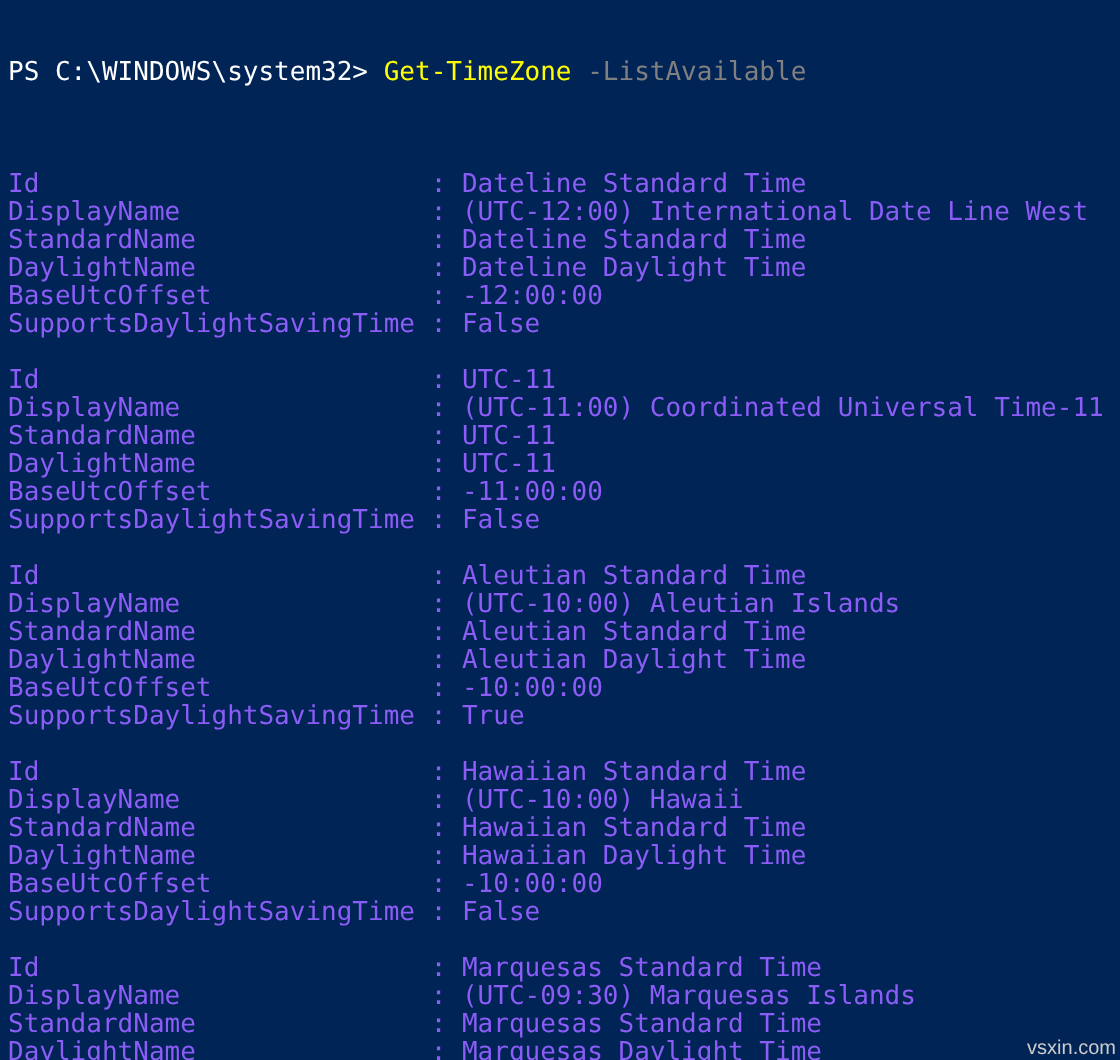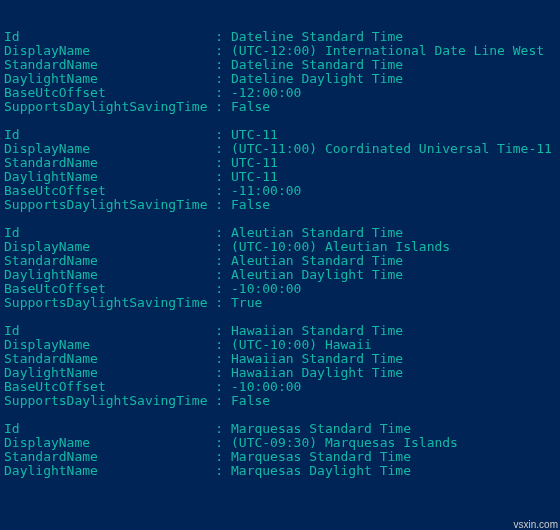--- a/index.html
+++ b/index.html
@@ -32,31 +32,32 @@
     .cmdlet {
       color: #ffff00;
     }
     .param {
       color: #808080;
     }
     .record {
       margin-bottom: 14px;
     }
     .kv-line {
-      color: #14b8a6;
+      color: #8b5cf6;
     }
     .watermark {
       position: absolute;
       bottom: 0px;
       right: 2px;
       font-size: 10px;
       color: #cccccc;
       font-family: Liberation Sans, sans-serif;
     }
   </style>
 </head>
 <body>
 
 <div class="terminal">
+  <div class="prompt-line"><span class="prompt">PS C:\WINDOWS\system32&gt; </span><span class="cmdlet">Get-TimeZone</span><span class="param"> -ListAvailable</span></div>
   <div id="output"><div class="record"><div class="kv-line">Id                         : Dateline Standard Time</div><div class="kv-line">DisplayName                : (UTC-12:00) International Date Line West</div><div class="kv-line">StandardName               : Dateline Standard Time</div><div class="kv-line">DaylightName               : Dateline Daylight Time</div><div class="kv-line">BaseUtcOffset              : -12:00:00</div><div class="kv-line">SupportsDaylightSavingTime : False</div></div><div class="record"><div class="kv-line">Id                         : UTC-11</div><div class="kv-line">DisplayName                : (UTC-11:00) Coordinated Universal Time-11</div><div class="kv-line">StandardName               : UTC-11</div><div class="kv-line">DaylightName               : UTC-11</div><div class="kv-line">BaseUtcOffset              : -11:00:00</div><div class="kv-line">SupportsDaylightSavingTime : False</div></div><div class="record"><div class="kv-line">Id                         : Aleutian Standard Time</div><div class="kv-line">DisplayName                : (UTC-10:00) Aleutian Islands</div><div class="kv-line">StandardName               : Aleutian Standard Time</div><div class="kv-line">DaylightName               : Aleutian Daylight Time</div><div class="kv-line">BaseUtcOffset              : -10:00:00</div><div class="kv-line">SupportsDaylightSavingTime : True</div></div><div class="record"><div class="kv-line">Id                         : Hawaiian Standard Time</div><div class="kv-line">DisplayName                : (UTC-10:00) Hawaii</div><div class="kv-line">StandardName               : Hawaiian Standard Time</div><div class="kv-line">DaylightName               : Hawaiian Daylight Time</div><div class="kv-line">BaseUtcOffset              : -10:00:00</div><div class="kv-line">SupportsDaylightSavingTime : False</div></div><div class="record"><div class="kv-line">Id                         : Marquesas Standard Time</div><div class="kv-line">DisplayName                : (UTC-09:30) Marquesas Islands</div><div class="kv-line">StandardName               : Marquesas Standard Time</div><div class="kv-line">DaylightName               : Marquesas Daylight Time</div></div></div>
 </div>
 
 <div class="watermark">vsxin.com</div>
 
 </body></html>

